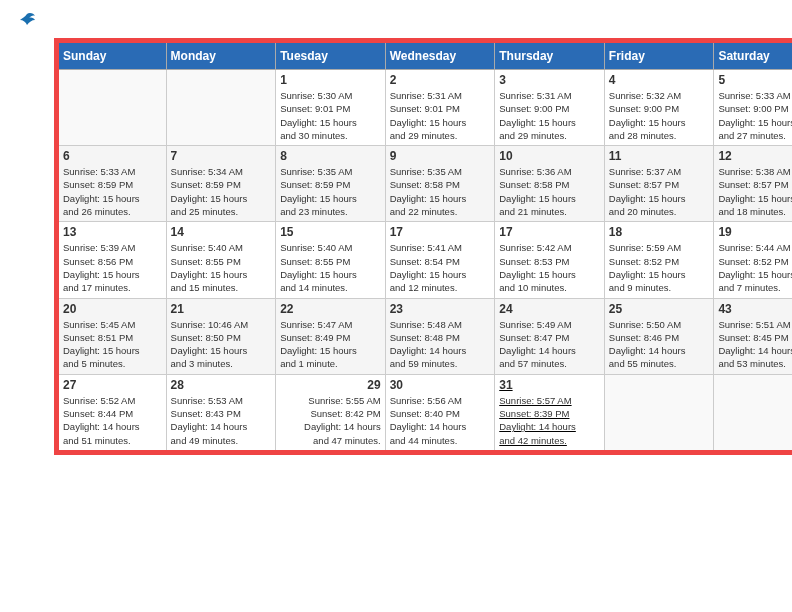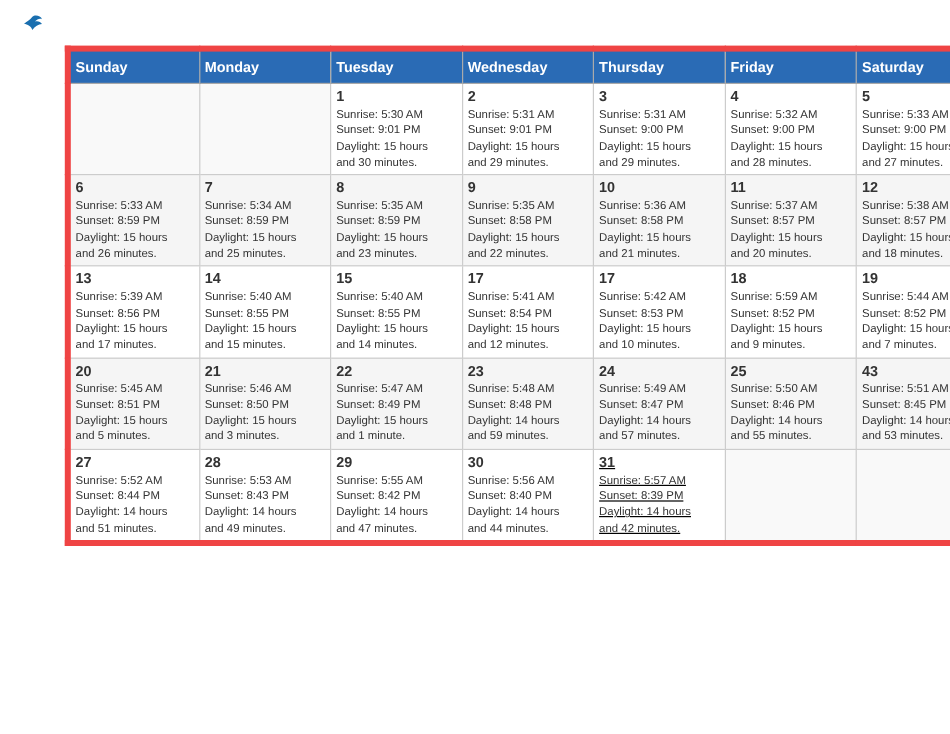--- a/index.html
+++ b/index.html
@@ -275,21 +275,21 @@
       <tr>
         <td style="background: rgb(245, 245, 245);">
           <span class="day-number">20</span>
           <div class="day-info" style="white-space: pre-line;">Sunrise: 5:45 AM
 Sunset: 8:51 PM
 Daylight: 15 hours
 and 5 minutes.</div>
         </td>
         <td style="background: rgb(245, 245, 245);">
           <span class="day-number">21</span>
-          <div class="day-info" style="white-space: pre-line;">Sunrise: 5:46 AM
+          <div class="day-info" style="white-space: pre-line;">Sunrise: 10:46 AM
 Sunset: 8:50 PM
 Daylight: 15 hours
 and 3 minutes.</div>
         </td>
         <td style="background: rgb(245, 245, 245);">
           <span class="day-number">22</span>
           <div class="day-info" style="white-space: pre-line;">Sunrise: 5:47 AM
 Sunset: 8:49 PM
 Daylight: 15 hours
 and 1 minute.</div>
@@ -331,21 +331,21 @@
 Daylight: 14 hours
 and 51 minutes.</div>
         </td>
         <td style="background: rgb(255, 255, 255);">
           <span class="day-number">28</span>
           <div class="day-info" style="white-space: pre-line;">Sunrise: 5:53 AM
 Sunset: 8:43 PM
 Daylight: 14 hours
 and 49 minutes.</div>
         </td>
-        <td style="background: rgb(255, 255, 255);">
+        <td style="background: rgb(255, 255, 255); text-align: right;">
           <span class="day-number">29</span>
           <div class="day-info" style="white-space: pre-line;">Sunrise: 5:55 AM
 Sunset: 8:42 PM
 Daylight: 14 hours
 and 47 minutes.</div>
         </td>
         <td style="background: rgb(255, 255, 255);">
           <span class="day-number">30</span>
           <div class="day-info" style="white-space: pre-line;">Sunrise: 5:56 AM
 Sunset: 8:40 PM

